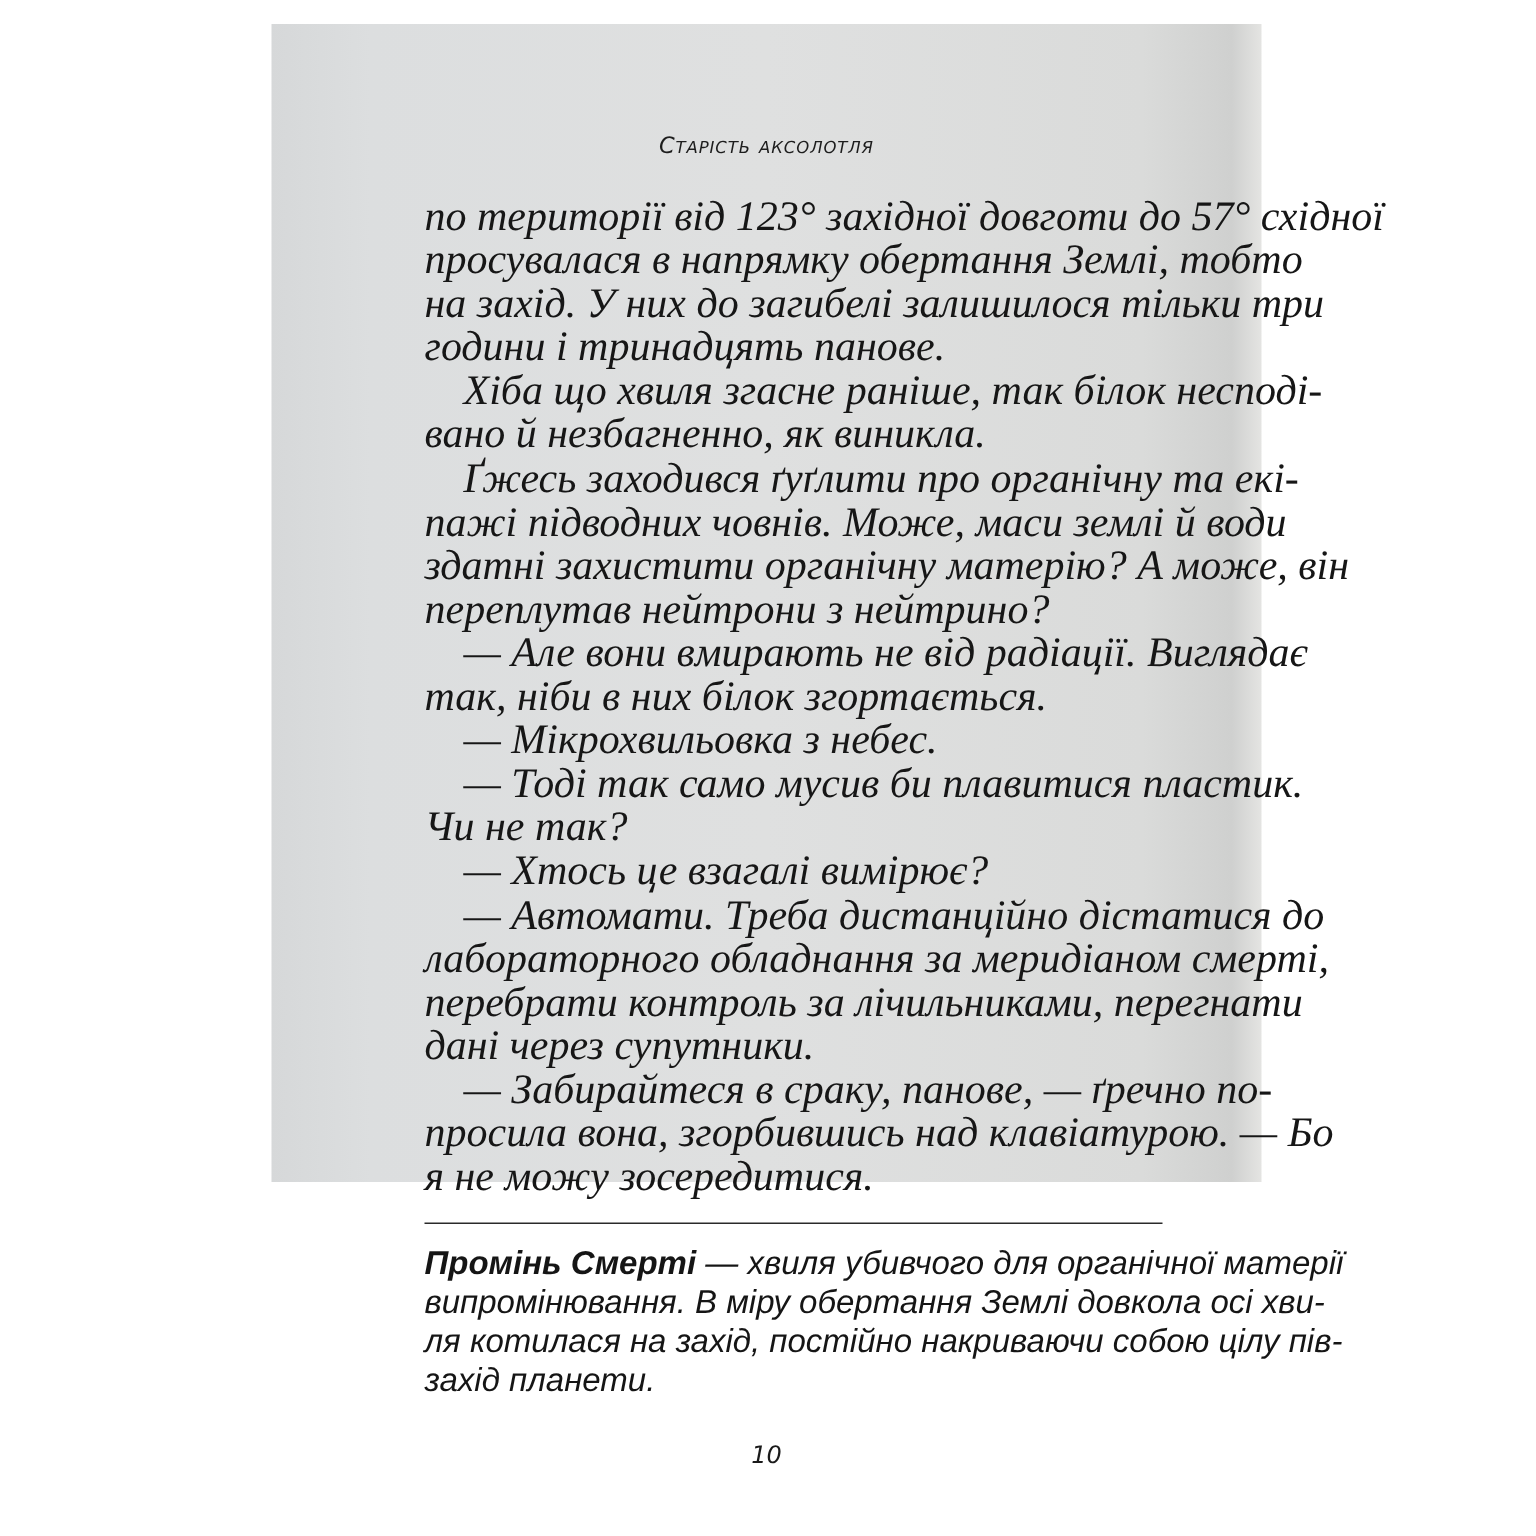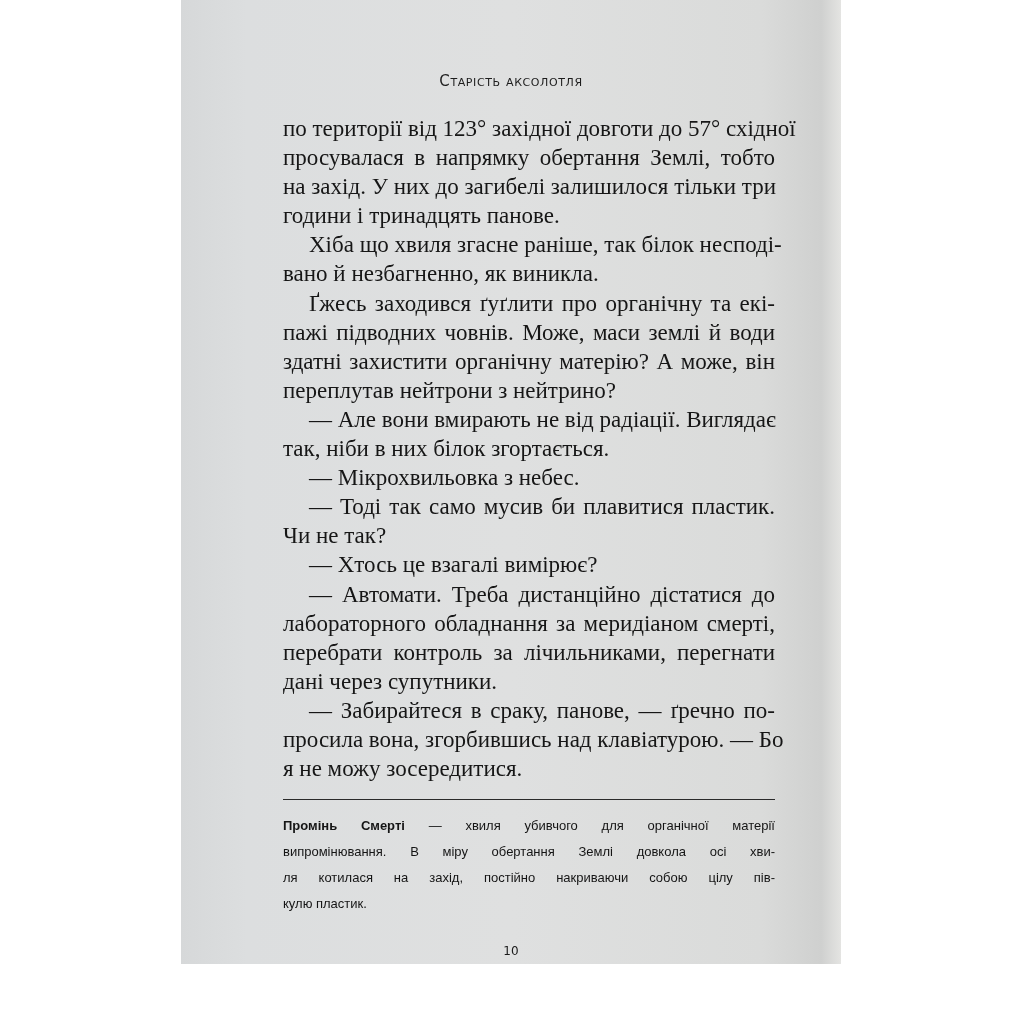--- a/index.html
+++ b/index.html
@@ -5,72 +5,73 @@
     html, body { margin: 0; padding: 0; }
     body {
       width: 1024px; height: 1024px;
       background: #ffffff;
       position: relative;
       overflow: hidden;
       font-family: "DejaVu Serif", serif;
     }
     .page {
       position: absolute;
-      left: 181px; top: 0;
-      width: 660px; height: 964px;
+      left: 181px; top: 16px;
+      width: 660px; height: 772px;
       background: linear-gradient(90deg, #d6d8d9 0%, #dcdedf 10%, #dfe0e0 50%, #dadbda 88%, #cfd0cf 97%, #e4e4e2 100%);
+      font-style: italic;
     }
     .running-head {
       position: absolute;
       left: 0; width: 660px;
       top: 72px;
       text-align: center;
       font-family: "DejaVu Sans", sans-serif;
       font-size: 15px;
       letter-spacing: 0.6px;
       color: #1d1d1d;
       font-variant: small-caps;
     }
     .body-text {
       position: absolute;
       left: 102px; top: 114px;
       width: 492px;
       font-family: "Liberation Serif", serif;
-      font-size: 23px;
+      font-size: 28px;
       line-height: 29.1px;
       color: #161616;
     }
     .line { display: block; white-space: nowrap; text-align: justify; text-align-last: justify; height: 29.1px; }
     .line.last { text-align-last: left; }
     .line.indent { padding-left: 26px; }
     .rule {
       position: absolute;
       left: 102px; top: 799px;
       width: 492px; height: 0;
       border-top: 1.6px solid #2a2a2a;
     }
     .footnote {
       position: absolute;
       left: 102px; top: 813px;
       width: 492px;
       font-family: "Liberation Sans", sans-serif;
-      font-size: 13px;
+      font-size: 22px;
       line-height: 26px;
       color: #151515;
     }
     .footnote .fline { display: block; white-space: nowrap; text-align: justify; text-align-last: justify; height: 26px; }
     .footnote .fline.last { text-align-last: left; }
     .footnote b { font-weight: bold; }
     .page-number {
       position: absolute;
       left: 0; width: 660px;
       top: 944px;
       text-align: center;
       font-family: "DejaVu Sans", sans-serif;
-      font-size: 12px;
+      font-size: 16px;
       color: #1a1a1a;
     }
   </style>
 </head>
 <body>
 
 <div class="page">
   <div class="running-head">Старість аксолотля</div>
 
   <div class="body-text">
@@ -98,17 +99,17 @@
     <span class="line">просила вона, згорбившись над клавіатурою. — Бо</span>
     <span class="line last">я не можу зосередитися.</span>
   </div>
 
   <div class="rule"></div>
 
   <div class="footnote">
     <span class="fline"><b>Промінь Смерті</b><span> — хвиля убивчого для органічної матерії</span></span>
     <span class="fline">випромінювання. В міру обертання Землі довкола осі хви-</span>
     <span class="fline">ля котилася на захід, постійно накриваючи собою цілу пів-</span>
-    <span class="fline last">кулю пластик.</span>
+    <span class="fline last">захід планети.</span>
   </div>
 
   <div class="page-number">10</div>
 </div>
 
 </body></html>

